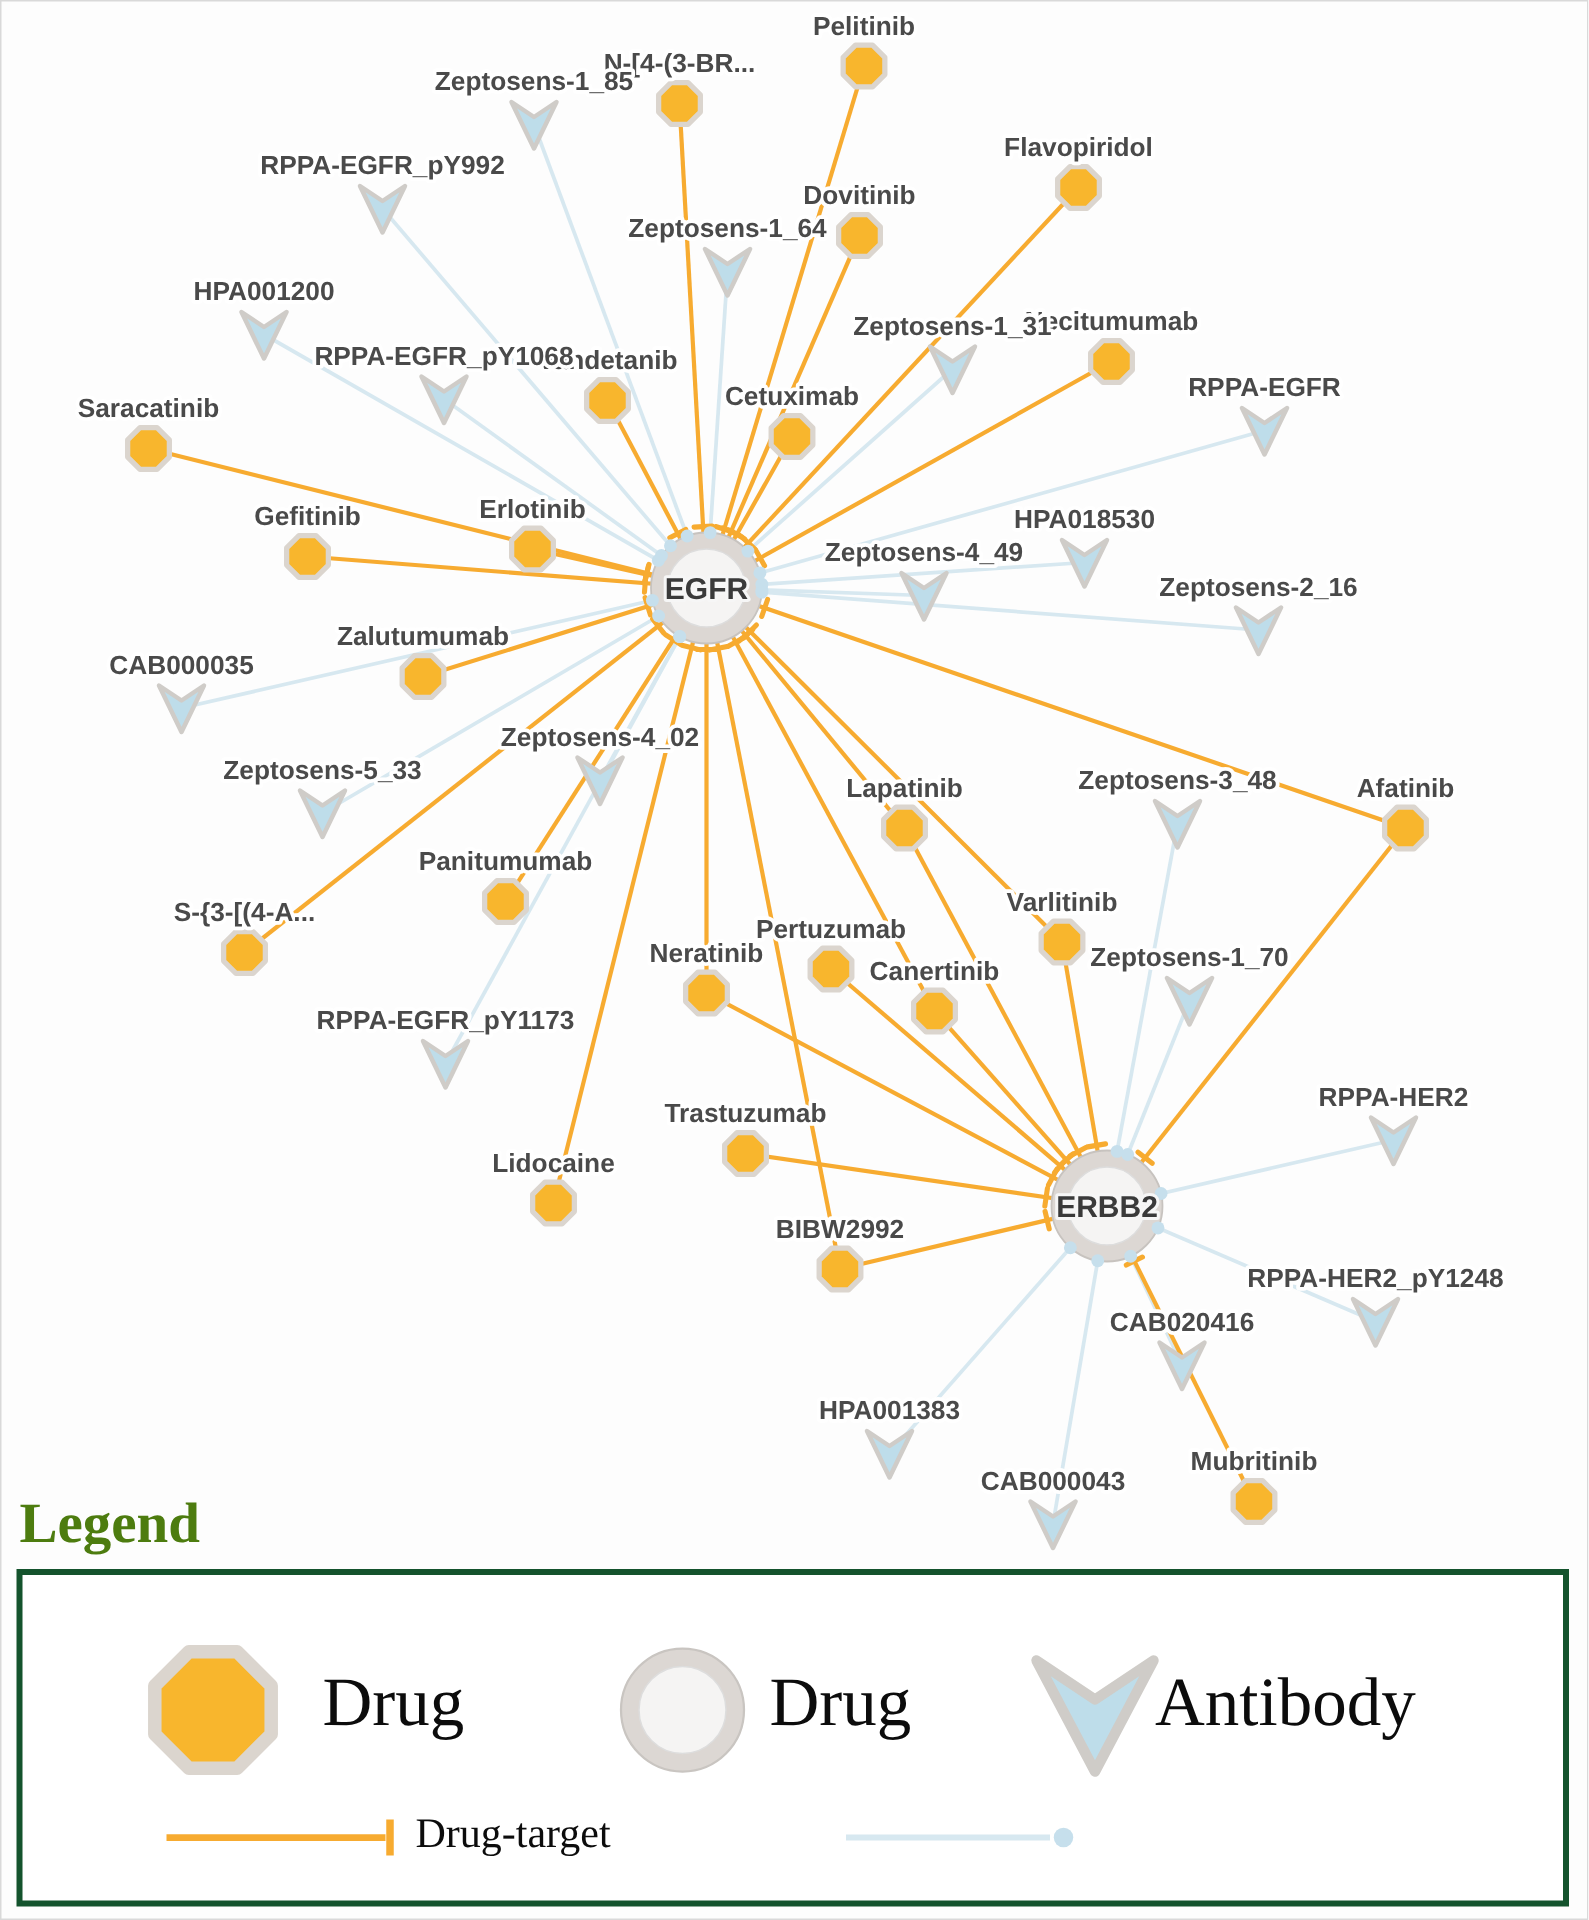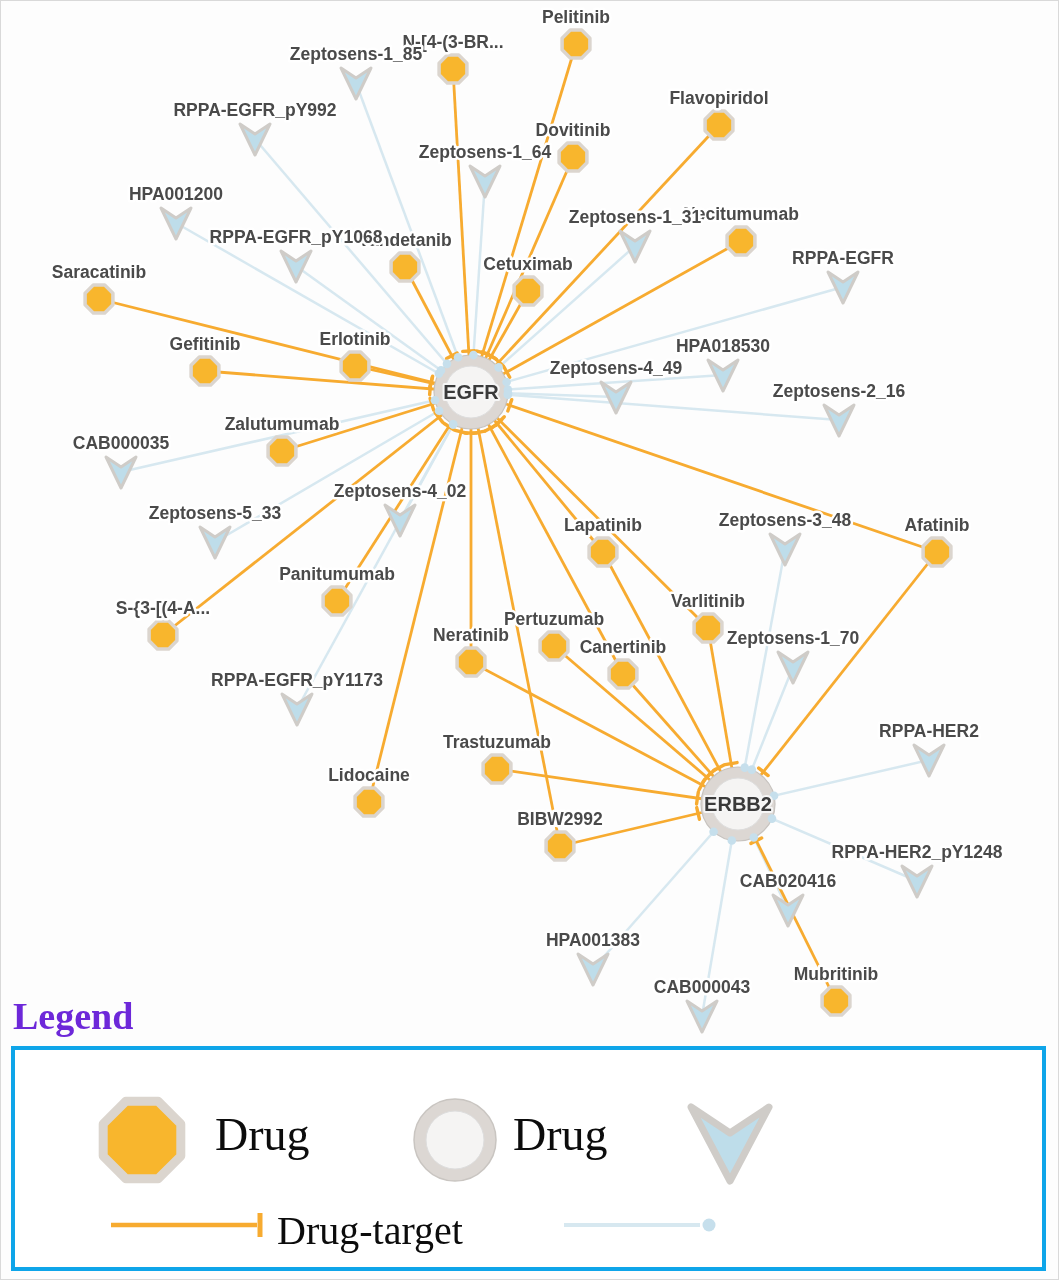--- a/index.html
+++ b/index.html
@@ -12,30 +12,30 @@
   .node-label{
     font-family:"Liberation Sans",sans-serif;font-size:17.5px;font-weight:700;
     fill:#4a4a4a;paint-order:stroke;stroke:#ffffff;stroke-width:5px;stroke-linejoin:round;
   }
   .gene-label{
     font-family:"Liberation Sans",sans-serif;font-size:20px;font-weight:700;
     fill:#3a3a3a;paint-order:stroke;stroke:#f6f6f6;stroke-width:4px;stroke-linejoin:round;
   }
   .legend-title{
     position:absolute;left:12px;top:993px;
-    font-family:"Liberation Serif",serif;font-size:38px;font-weight:700;color:#6d28d9;
+    font-family:"Liberation Serif",serif;font-size:38px;font-weight:700;color:#4d7c0f;
   }
   .legend-box{
     position:absolute;left:10px;top:1045px;width:1035px;height:225px;
-    box-sizing:border-box;border:4px solid #0ea5e9;background:#ffffff;
+    box-sizing:border-box;border:4px solid #14532d;background:#ffffff;
   }
   .lg-icon{position:absolute;}
   .lg-label{position:absolute;font-family:"Liberation Serif",serif;color:#0c0c0c;white-space:nowrap;}
   .lg-label.big{font-size:46px;}
-  .lg-label.small{font-size:40px;}
+  .lg-label.small{font-size:28px;}
 </style>
 </head>
 <body>
 
 <div class="page">
 
   <svg id="network-svg" width="1059" height="1040" viewBox="0 0 1059 1040">
       <g>
         <line x1="470" y1="391" x2="355" y2="82" stroke="#D7E8F0" stroke-width="2.5"></line>
         <line x1="470" y1="391" x2="254" y2="138" stroke="#D7E8F0" stroke-width="2.5"></line>
@@ -257,20 +257,21 @@
 
     <svg class="lg-icon" style="left:385px;top:35px" width="110" height="110">
       <circle cx="55" cy="55" r="41" stroke="#c9c5c1" stroke-width="1.5" fill="#DCD7D3"></circle>
       <circle cx="55" cy="55" r="29" stroke="#dddddd" stroke-width="1" fill="#F5F4F3"></circle>
     </svg>
     <div class="lg-label big" style="left:498px;top:58px">Drug</div>
 
     <svg class="lg-icon" style="left:660px;top:35px" width="110" height="110">
       <path d="M 16 22 L 55 96 L 94 22 L 55 48 Z" stroke-width="7" stroke-linejoin="round" fill="#BEDDEA" stroke="#CFCCC8"></path>
     </svg>
+    <div class="lg-label big" style="left:755px;top:58px">Antibody</div>
 
     <svg class="lg-icon" style="left:92px;top:160px" width="175" height="30">
       <line x1="4" y1="15" x2="150" y2="15" stroke-width="4.5" stroke="#F7AB30"></line>
       <line x1="153" y1="3" x2="153" y2="27" stroke-width="5" stroke="#F7AB30"></line>
     </svg>
     <div class="lg-label small" style="left:262px;top:157px">Drug-target</div>
 
     <svg class="lg-icon" style="left:545px;top:160px" width="175" height="30">
       <line x1="4" y1="15" x2="140" y2="15" stroke-width="4" stroke="#D7E8F0"></line>
       <circle cx="149" cy="15" r="6.5" fill="#C6DFEC"></circle>

